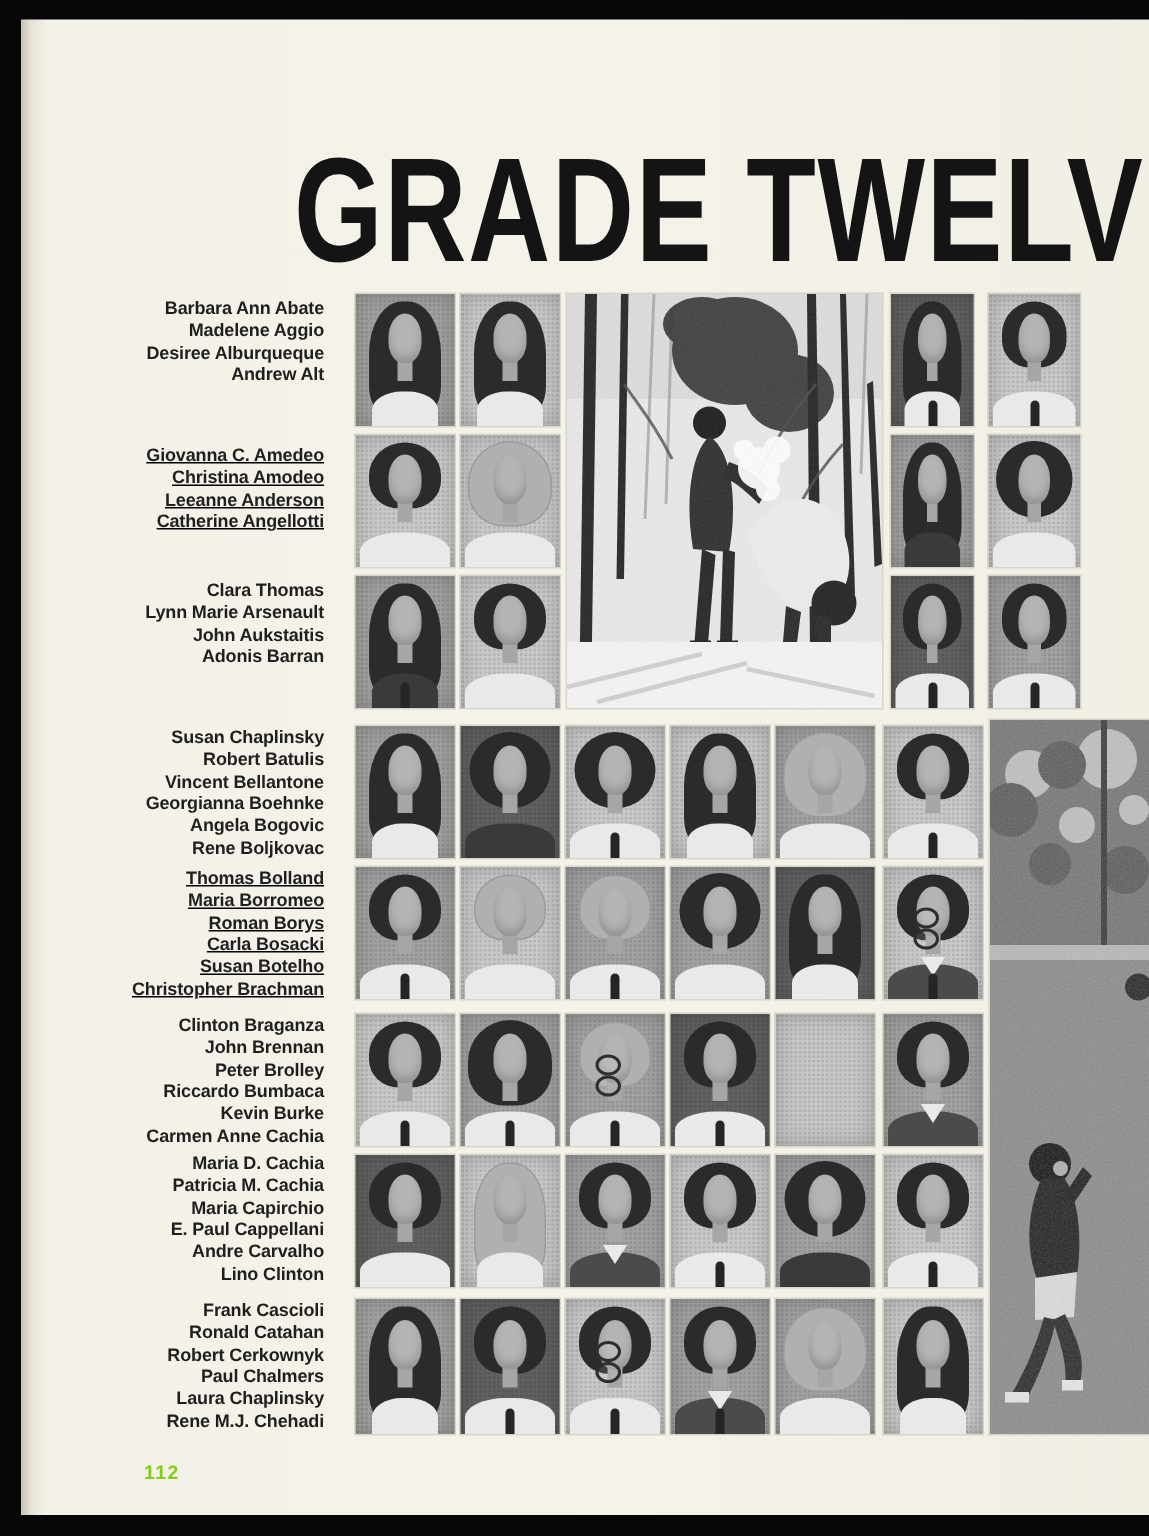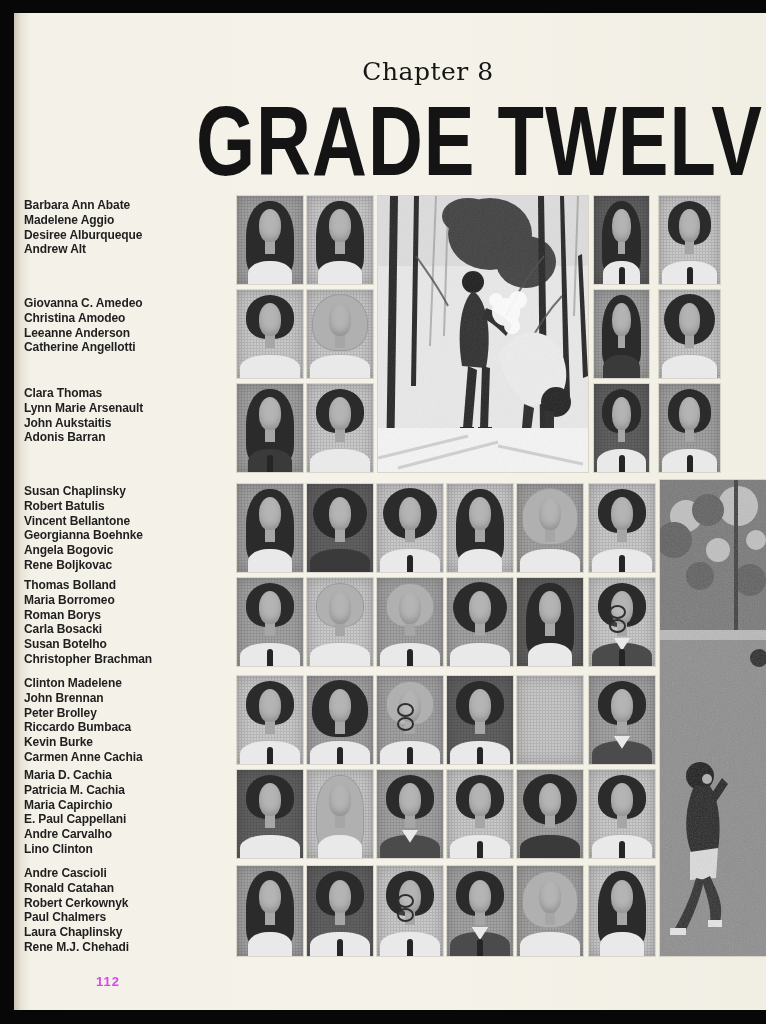--- a/index.html
+++ b/index.html
@@ -16,23 +16,23 @@
   .content{position:absolute;inset:0;}
   .chapter{
     position:absolute;left:278px;top:57px;width:300px;text-align:center;
     font-family:"DejaVu Serif",serif;font-size:25px;color:#161616;letter-spacing:.5px;
   }
   .title{
     position:absolute;left:196px;top:92px;white-space:nowrap;
     font-family:"Liberation Sans",sans-serif;font-weight:bold;font-size:76px;line-height:1;
     letter-spacing:1px;color:#141414;transform:scaleY(1.3);transform-origin:0 0;
   }
-  .page-number{position:absolute;left:96px;top:974px;font-weight:bold;font-size:13px;color:#d946ef;letter-spacing:1px}
+  .page-number{position:absolute;left:96px;top:974px;font-weight:bold;font-size:13px;color:#84cc16;letter-spacing:1px}
   
-  .name-group{position:absolute;left:24px;width:192px;text-align:left}
+  .name-group{position:absolute;left:24px;width:192px;text-align:right}
   .name{font-weight:bold;font-size:12px;line-height:14.8px;color:#1f1f1f;letter-spacing:-.1px}
   
   .cell{
     position:absolute;overflow:hidden;
     box-shadow:0 0 0 1px rgba(50,45,30,.14), inset 0 0 14px rgba(0,0,0,.22);
   }
   .cell::after{
     content:"";position:absolute;inset:0;pointer-events:none;
     background-image:radial-gradient(rgba(0,0,0,.10) 1px, transparent 1.1px);
     background-size:3px 3px;
@@ -59,76 +59,75 @@
   .glasses{left:31%;top:31%;width:38%;height:11px;display:flex;justify-content:center;gap:3px;z-index:6}
   .glasses i{display:block;width:13px;height:10px;border:2px solid #2e2e2e;border-radius:50%;background:rgba(255,255,255,.10)}
   .candid{position:absolute;box-shadow:0 0 0 1px rgba(50,45,30,.14)}
 </style>
 </head>
 <body>
 
 <div class="page"></div>
 
 <div class="content">
-  <div class="chapter">Chapter 8</div>
   <div class="title">GRADE TWELVE</div>
 
   <div id="names">
       <div class="name-group" style="top: 198px;">
         <div class="name">Barbara Ann Abate</div>
         <div class="name">Madelene Aggio</div>
         <div class="name">Desiree Alburqueque</div>
         <div class="name">Andrew Alt</div>
       </div>
-      <div class="name-group" style="top: 296px;">
+      <div class="name-group" style="top: 296px; text-decoration: underline;">
         <div class="name">Giovanna C. Amedeo</div>
         <div class="name">Christina Amodeo</div>
         <div class="name">Leeanne Anderson</div>
         <div class="name">Catherine Angellotti</div>
       </div>
       <div class="name-group" style="top: 386px;">
         <div class="name">Clara Thomas</div>
         <div class="name">Lynn Marie Arsenault</div>
         <div class="name">John Aukstaitis</div>
         <div class="name">Adonis Barran</div>
       </div>
       <div class="name-group" style="top: 484px;">
         <div class="name">Susan Chaplinsky</div>
         <div class="name">Robert Batulis</div>
         <div class="name">Vincent Bellantone</div>
         <div class="name">Georgianna Boehnke</div>
         <div class="name">Angela Bogovic</div>
         <div class="name">Rene Boljkovac</div>
       </div>
-      <div class="name-group" style="top: 578px;">
+      <div class="name-group" style="top: 578px; text-decoration: underline;">
         <div class="name">Thomas Bolland</div>
         <div class="name">Maria Borromeo</div>
         <div class="name">Roman Borys</div>
         <div class="name">Carla Bosacki</div>
         <div class="name">Susan Botelho</div>
         <div class="name">Christopher Brachman</div>
       </div>
       <div class="name-group" style="top: 676px;">
-        <div class="name">Clinton Madelene</div>
+        <div class="name">Clinton Braganza</div>
         <div class="name">John Brennan</div>
         <div class="name">Peter Brolley</div>
         <div class="name">Riccardo Bumbaca</div>
         <div class="name">Kevin Burke</div>
         <div class="name">Carmen Anne Cachia</div>
       </div>
       <div class="name-group" style="top: 768px;">
         <div class="name">Maria D. Cachia</div>
         <div class="name">Patricia M. Cachia</div>
         <div class="name">Maria Capirchio</div>
         <div class="name">E. Paul Cappellani</div>
         <div class="name">Andre Carvalho</div>
         <div class="name">Lino Clinton</div>
       </div>
       <div class="name-group" style="top: 866px;">
-        <div class="name">Andre Cascioli</div>
+        <div class="name">Frank Cascioli</div>
         <div class="name">Ronald Catahan</div>
         <div class="name">Robert Cerkownyk</div>
         <div class="name">Paul Chalmers</div>
         <div class="name">Laura Chaplinsky</div>
         <div class="name">Rene M.J. Chehadi</div>
       </div>
     </div>
 
   <div id="grid">
     <svg id="photo-snow" class="candid" viewBox="0 0 210 276" preserveAspectRatio="none" style="left: 378px; top: 196px; width: 210px; height: 276px;">

